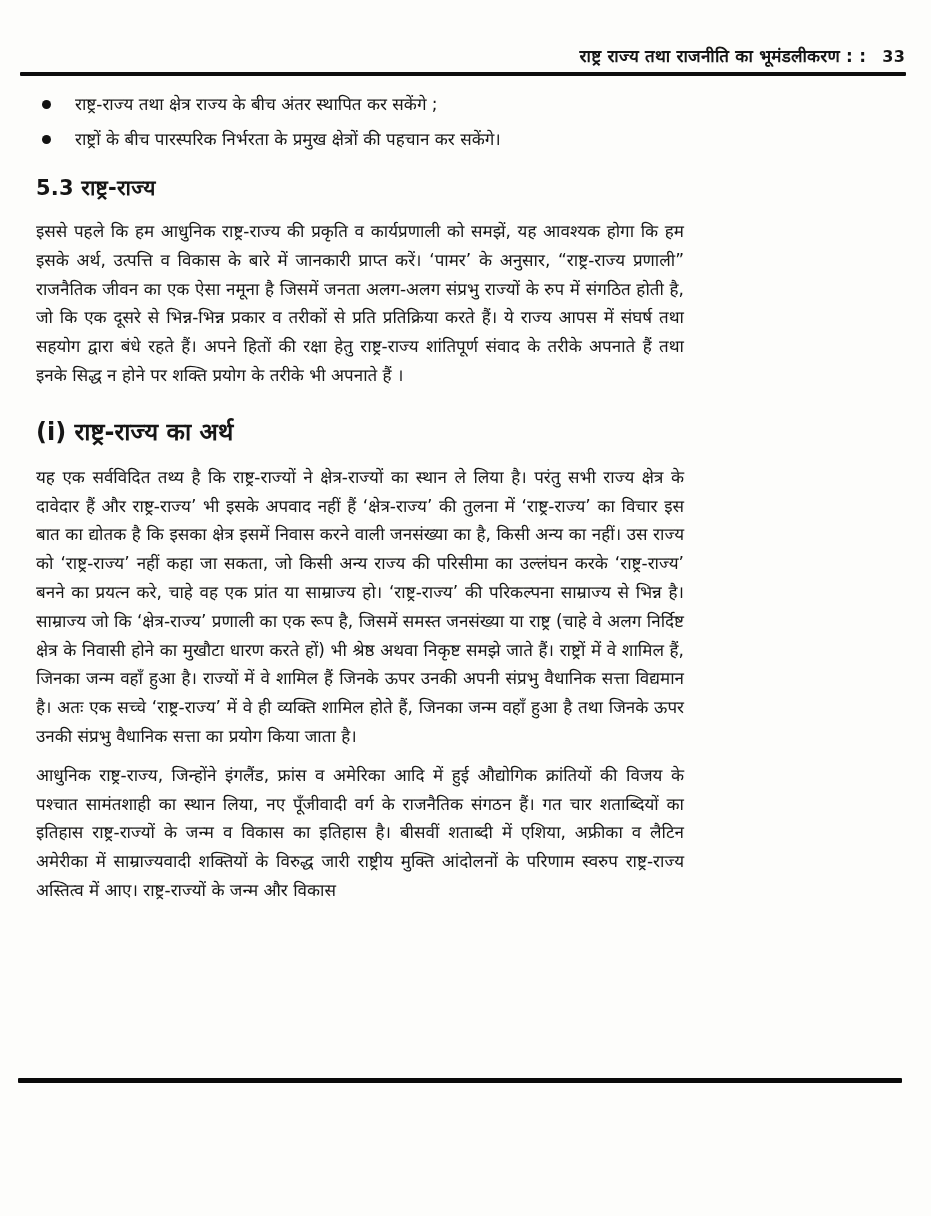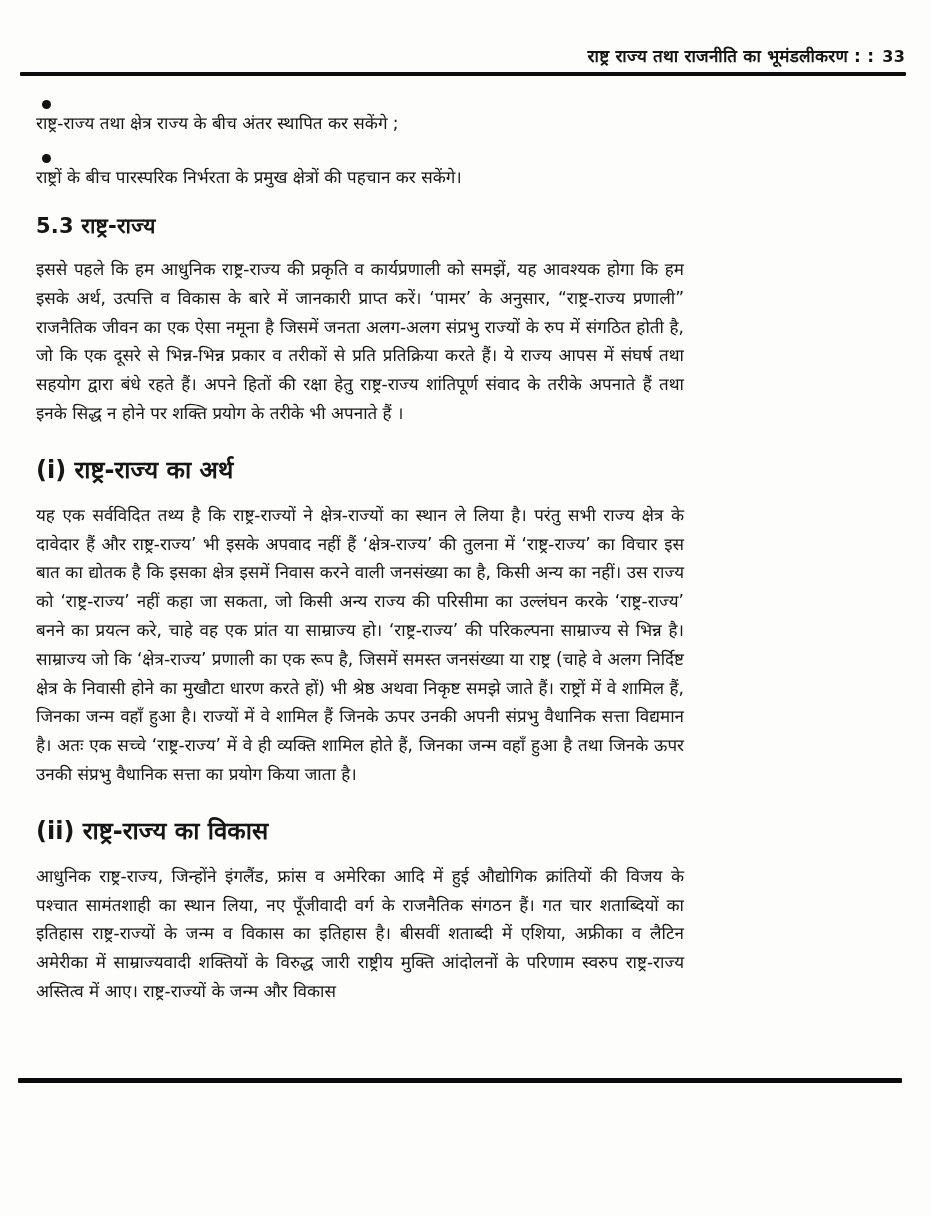--- a/index.html
+++ b/index.html
@@ -23,21 +23,21 @@
     top: 44px;
     right: 26px;
     font-size: 17px;
     font-weight: bold;
     letter-spacing: 0.2px;
     white-space: nowrap;
   }
   .running-head .pageno {
     font-weight: bold;
     font-size: 16px;
-    margin-left: 2px;
+    margin-left: 10px;
   }
   .rule-top {
     position: absolute;
     top: 72px;
     left: 20px;
     width: 886px;
     height: 4px;
     background: #0d0d0d;
     border-radius: 1px;
   }
@@ -61,21 +61,20 @@
     list-style: none;
     margin: 0 0 6px 0;
     padding: 0;
   }
   ul.objectives li {
     display: flex;
     align-items: flex-start;
     font-size: 17px;
     line-height: 28px;
     margin-bottom: 7px;
-    flex-direction: column;
   }
   .bullet-dot {
     flex: 0 0 auto;
     width: 9px;
     height: 9px;
     border-radius: 50%;
     background: #121212;
     margin: 10px 24px 0 6px;
   }
   .li-text {
@@ -126,19 +125,18 @@
       </li>
     </ul>
 
     <h2 class="section-heading">5.3 राष्ट्र-राज्य</h2>
 
     <p class="body-para"><span>इससे पहले कि हम आधुनिक राष्ट्र-राज्य की प्रकृति व कार्यप्रणाली को समझें, यह आवश्यक होगा कि हम इसके अर्थ, उत्पत्ति व विकास के बारे में जानकारी प्राप्त करें। </span><span class="bold-inline">‘पामर’</span><span> के अनुसार, “राष्ट्र-राज्य प्रणाली” राजनैतिक जीवन का एक ऐसा नमूना है जिसमें जनता अलग-अलग संप्रभु राज्यों के रुप में संगठित होती है, जो कि एक दूसरे से भिन्न-भिन्न प्रकार व तरीकों से प्रति प्रतिक्रिया करते हैं। ये राज्य आपस में संघर्ष तथा सहयोग द्वारा बंधे रहते हैं। अपने हितों की रक्षा हेतु राष्ट्र-राज्य शांतिपूर्ण संवाद के तरीके अपनाते हैं तथा इनके सिद्ध न होने पर शक्ति प्रयोग के तरीके भी अपनाते हैं ।</span></p>
 
     <h3 class="sub-heading">(i) राष्ट्र-राज्य का अर्थ</h3>
     <p class="body-para">यह एक सर्वविदित तथ्य है कि राष्ट्र-राज्यों ने क्षेत्र-राज्यों का स्थान ले लिया है। परंतु सभी राज्य क्षेत्र के दावेदार हैं और राष्ट्र-राज्य’ भी इसके अपवाद नहीं हैं ‘क्षेत्र-राज्य’ की तुलना में ‘राष्ट्र-राज्य’ का विचार इस बात का द्योतक है कि इसका क्षेत्र इसमें निवास करने वाली जनसंख्या का है, किसी अन्य का नहीं। उस राज्य को ‘राष्ट्र-राज्य’ नहीं कहा जा सकता, जो किसी अन्य राज्य की परिसीमा का उल्लंघन करके ‘राष्ट्र-राज्य’ बनने का प्रयत्न करे, चाहे वह एक प्रांत या साम्राज्य हो। ‘राष्ट्र-राज्य’ की परिकल्पना साम्राज्य से भिन्न है। साम्राज्य जो कि ‘क्षेत्र-राज्य’ प्रणाली का एक रूप है, जिसमें समस्त जनसंख्या या राष्ट्र (चाहे वे अलग निर्दिष्ट क्षेत्र के निवासी होने का मुखौटा धारण करते हों) भी श्रेष्ठ अथवा निकृष्ट समझे जाते हैं। राष्ट्रों में वे शामिल हैं, जिनका जन्म वहाँ हुआ है। राज्यों में वे शामिल हैं जिनके ऊपर उनकी अपनी संप्रभु वैधानिक सत्ता विद्यमान है। अतः एक सच्चे ‘राष्ट्र-राज्य’ में वे ही व्यक्ति शामिल होते हैं, जिनका जन्म वहाँ हुआ है तथा जिनके  ऊपर उनकी संप्रभु वैधानिक सत्ता का प्रयोग किया जाता है।</p>
 
-    <h3 class="sub-heading">(ii) राष्ट्र-राज्य का विकास</h3>
     <p class="body-para">आधुनिक राष्ट्र-राज्य, जिन्होंने इंगलैंड, फ्रांस व अमेरिका आदि में हुई औद्योगिक क्रांतियों की विजय के पश्चात सामंतशाही का स्थान लिया, नए पूँजीवादी वर्ग के राजनैतिक संगठन हैं। गत चार शताब्दियों का इतिहास राष्ट्र-राज्यों के जन्म व विकास का इतिहास है। बीसवीं शताब्दी में एशिया, अफ्रीका व लैटिन अमेरीका में साम्राज्यवादी शक्तियों के विरुद्ध जारी राष्ट्रीय मुक्ति आंदोलनों के परिणाम स्वरुप राष्ट्र-राज्य अस्तित्व में आए। राष्ट्र-राज्यों के जन्म और विकास</p>
 
   </div>
 
   <div class="rule-bottom"></div>
 </div>
 
 </body></html>

